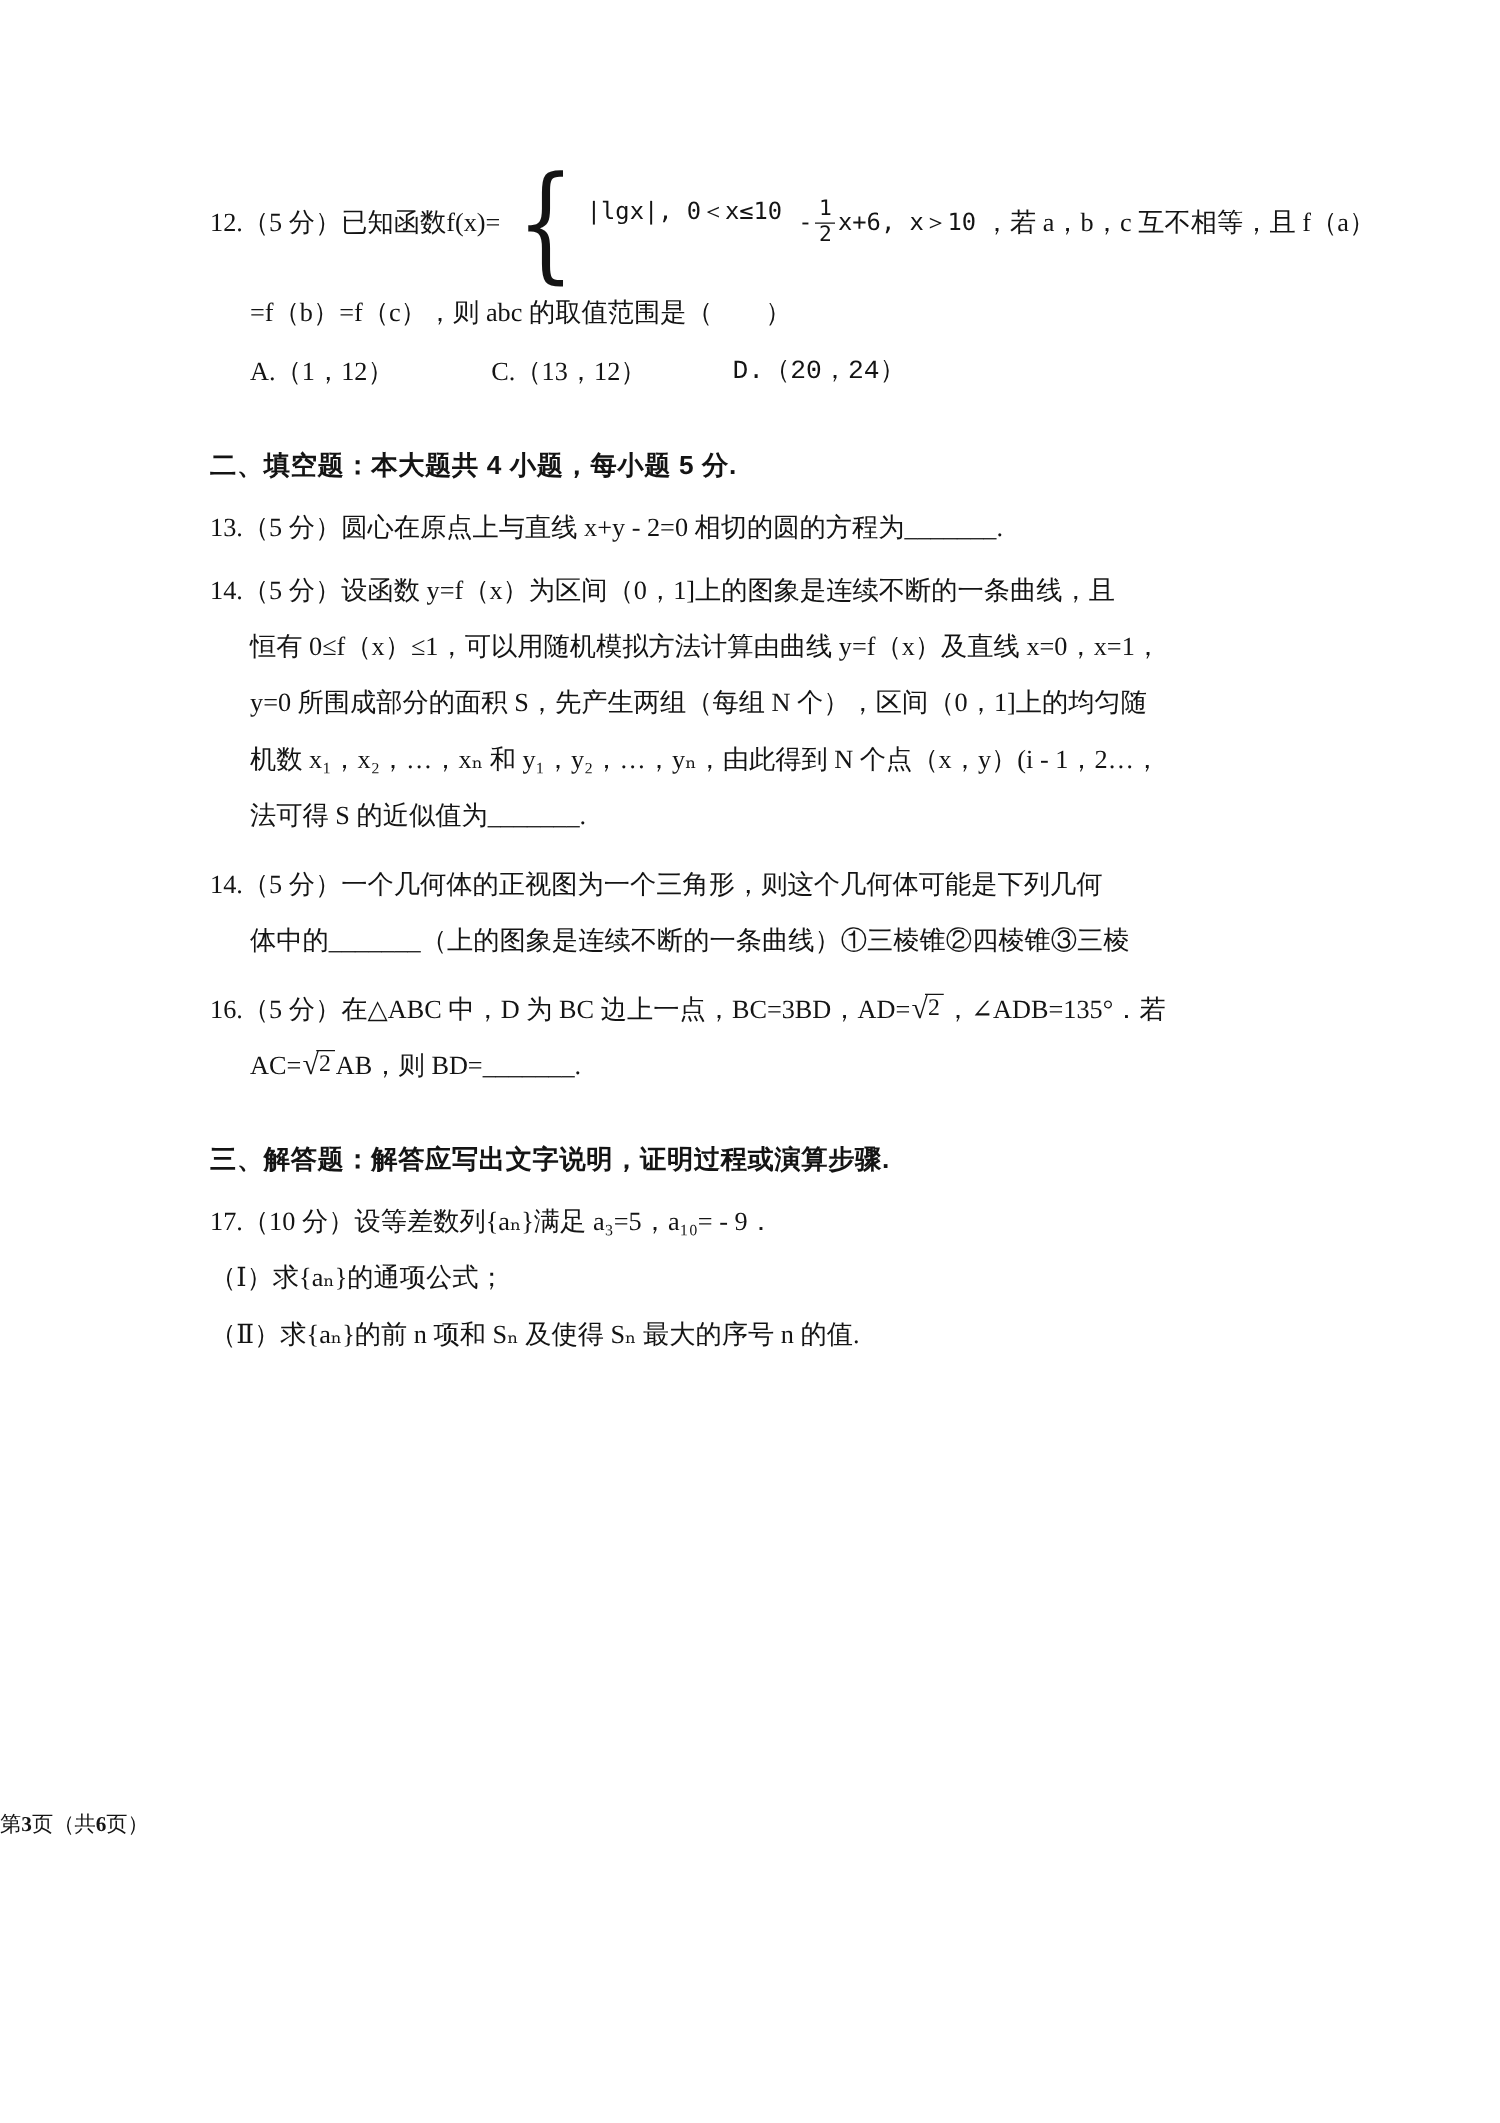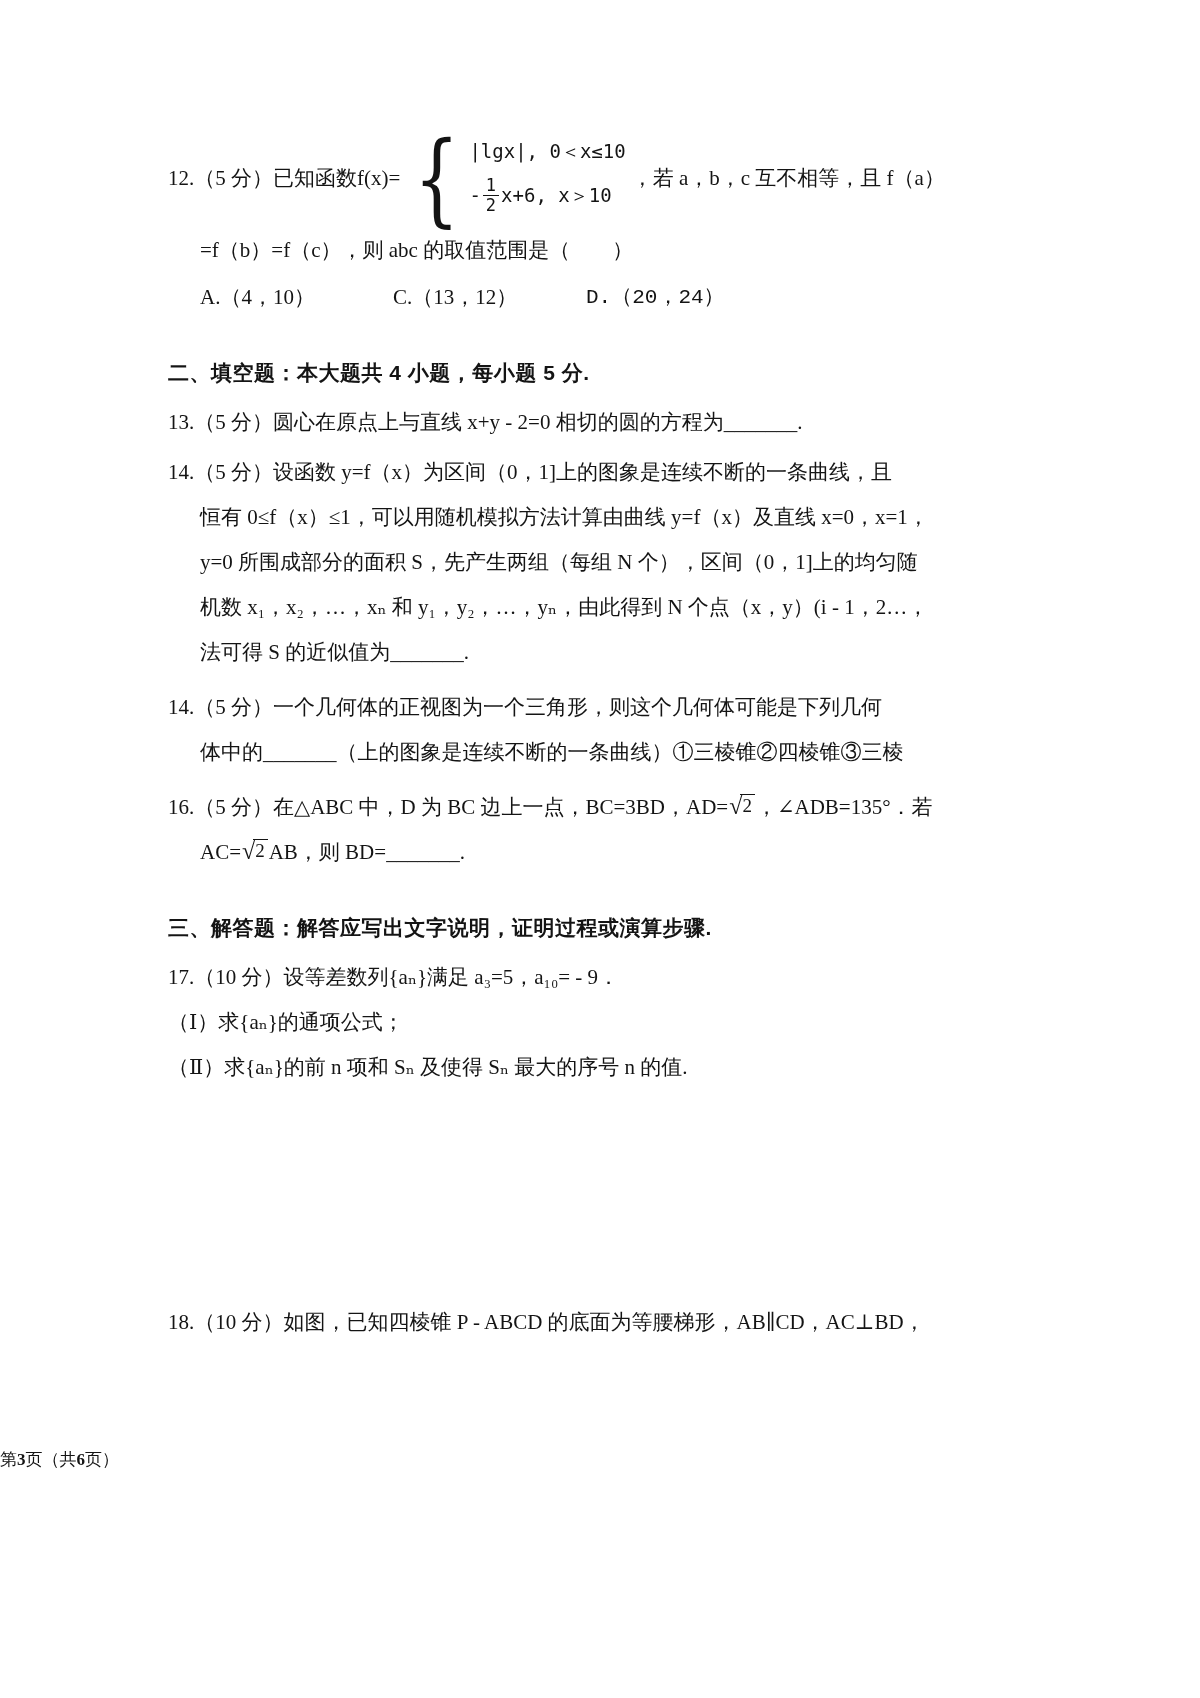--- a/index.html
+++ b/index.html
@@ -31,21 +31,21 @@
   .brace {
     font-family:"DejaVu Serif",serif;
     font-size:96px;
     font-weight:300;
     line-height:90px;
     transform:scaleX(0.75) scaleY(1.05);
     transform-origin:center;
   }
   .pw-rows {
     display:inline-flex;
-    flex-direction:column;
+    flex-direction:row;
     gap:13px;
     font-family:"DejaVu Sans Mono","Liberation Mono",monospace;
     font-size:19px;
     margin-left:2px;
   }
   .pw-row { line-height:1.2; }
   .pw-row2 { display:inline-flex; align-items:center; }
   .frac {
     display:inline-flex;
     flex-direction:column;
@@ -94,21 +94,21 @@
               <span class="den">2</span>
             </span>
             <span>x+6, x＞10</span>
           </span>
         </span>
       </span>
       <span>，若 a，b，c 互不相等，且 f（a）</span>
     </div>
     <div class="line cont">=f（b）=f（c），则 abc 的取值范围是（　　）</div>
     <div class="options">
-      <span class="opt">A.（4，10）</span>
+      <span class="opt">A.（1，12）</span>
       <span class="opt">C.（13，12）</span>
       <span class="opt">D.（20，24）</span>
     </div>
 
     <div class="line bold-title sec-gap">二、填空题：本大题共 4 小题，每小题 5 分.</div>
 
     <div class="line q-gap">13.（5 分）圆心在原点上与直线 x+y - 2=0 相切的圆的方程为_______.</div>
 
     <div class="q-gap">
       <div class="line">14.（5 分）设函数 y=f（x）为区间（0，1]上的图象是连续不断的一条曲线，且</div>
@@ -139,20 +139,19 @@
     </div>
 
     <div class="line bold-title sec-gap">三、解答题：解答应写出文字说明，证明过程或演算步骤.</div>
 
     <div class="q-gap">
       <div class="line">17.（10 分）设等差数列{aₙ}满足 a₃=5，a₁₀= - 9．</div>
       <div class="line">（Ⅰ）求{aₙ}的通项公式；</div>
       <div class="line">（Ⅱ）求{aₙ}的前 n 项和 Sₙ 及使得 Sₙ 最大的序号 n 的值.</div>
     </div>
 
-    <div class="line q18-gap">18.（10 分）如图，已知四棱锥 P - ABCD 的底面为等腰梯形，AB∥CD，AC⊥BD，</div>
 
   </div>
 
   <div class="footer">
     <span>第</span><span class="fb">3</span><span>页（共</span><span class="fb">6</span><span>页）</span>
   </div>
 </div>
 
 </body></html>

